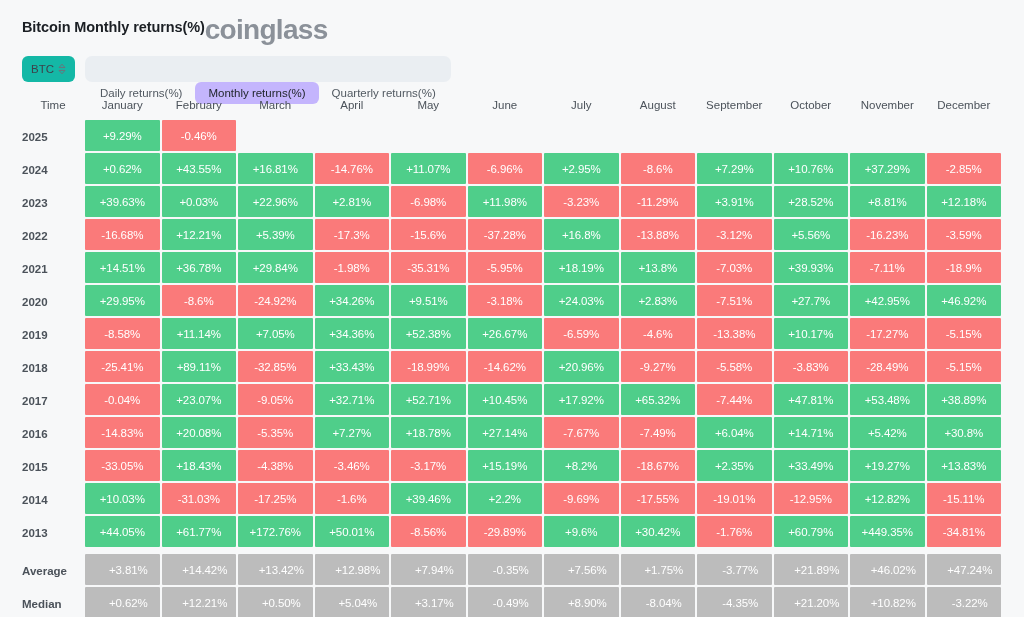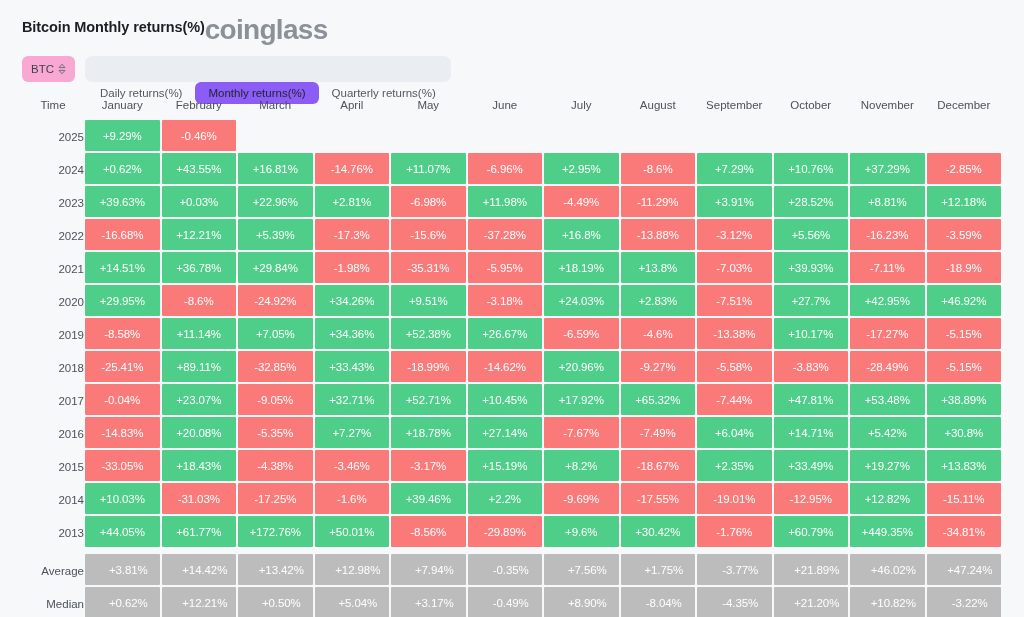--- a/index.html
+++ b/index.html
@@ -25,54 +25,54 @@
     letter-spacing: -0.1px; line-height: 18px;
   }
   .brand {
     font-size: 28px; font-weight: bold; color: #8b9199;
     letter-spacing: -0.7px; line-height: 20px; margin-top: 2px;
   }
   
   .controls { display: flex; align-items: center; margin-top: 8px; height: 26px; }
   .symbol-select {
     display: flex; align-items: center; gap: 4px;
-    background: #f9a8d4; border-radius: 6px;
+    background: #14b8a6; border-radius: 6px;
     height: 26px; padding: 0 9px;
     font-size: 11.5px; color: #3c434b;
   }
   .updown-icon { display: inline-flex; flex-direction: column; line-height: 0; }
   .updown-icon svg { display: block; }
   .tabs {
     display: flex; align-items: center;
     background: #eaeef2; border-radius: 7px;
     height: 26px; margin-left: 10px; padding: 2px;
   }
   .tab {
     font-size: 11.5px; color: #515961;
     height: 22px; display: flex; align-items: center;
     padding: 0 13px; border-radius: 6px; white-space: nowrap;
     cursor: pointer;
     margin-top: 48px;
   }
-  .tab.active { background: #8b5cf6; color: #22272e; }
+  .tab.active { background: #c4b5fd; color: #22272e; }
   
   .table { width: 980px; margin-top: 10px; }
   .thead {
     display: flex; align-items: center; height: 26px;
   }
   .th {
     font-size: 11.5px; color: #4b525a; text-align: center;
   }
   .th-time { width: 62px; }
   .th-m { width: 76.5px; }
   .tbody { margin-top: 2px; }
   .tr { display: flex; align-items: center; height: 33px; }
   .rowlabel {
-    width: 62px; text-align: right;
-    font-size: 11.5px; color: #4b525a;
+    width: 62px; text-align: left;
+    font-size: 11.5px; color: #4b525a; font-weight: bold;
   }
   .cellwrap { width: 76.5px; padding: 0 1px; height: 33px; }
   .cell {
     height: 31px; width: 100%;
     display: flex; align-items: center; justify-content: center;
     font-size: 11.5px; color: #ffffff; border-radius: 1px;
     letter-spacing: -0.1px;
   }
   .cell.pos { background: #4fce8a; }
   .cell.neg { background: #fa7a7a; }
@@ -216,21 +216,21 @@
           <div class="cellwrap">
             <div class="cell pos">+2.81%</div>
           </div>
           <div class="cellwrap">
             <div class="cell neg">-6.98%</div>
           </div>
           <div class="cellwrap">
             <div class="cell pos">+11.98%</div>
           </div>
           <div class="cellwrap">
-            <div class="cell neg">-4.49%</div>
+            <div class="cell neg">-3.23%</div>
           </div>
           <div class="cellwrap">
             <div class="cell neg">-11.29%</div>
           </div>
           <div class="cellwrap">
             <div class="cell pos">+3.91%</div>
           </div>
           <div class="cellwrap">
             <div class="cell pos">+28.52%</div>
           </div>

